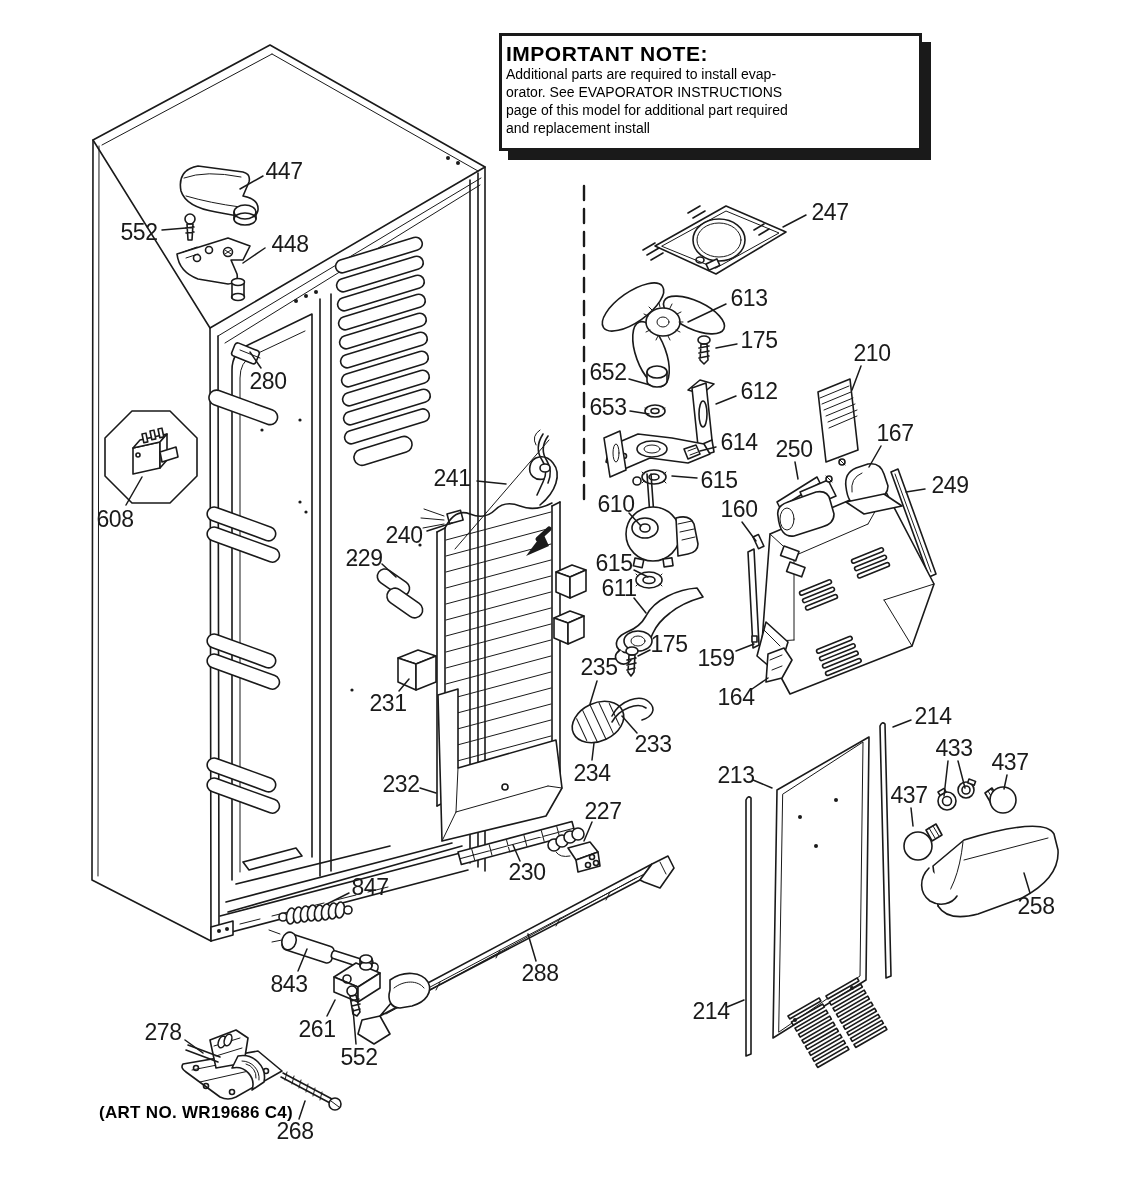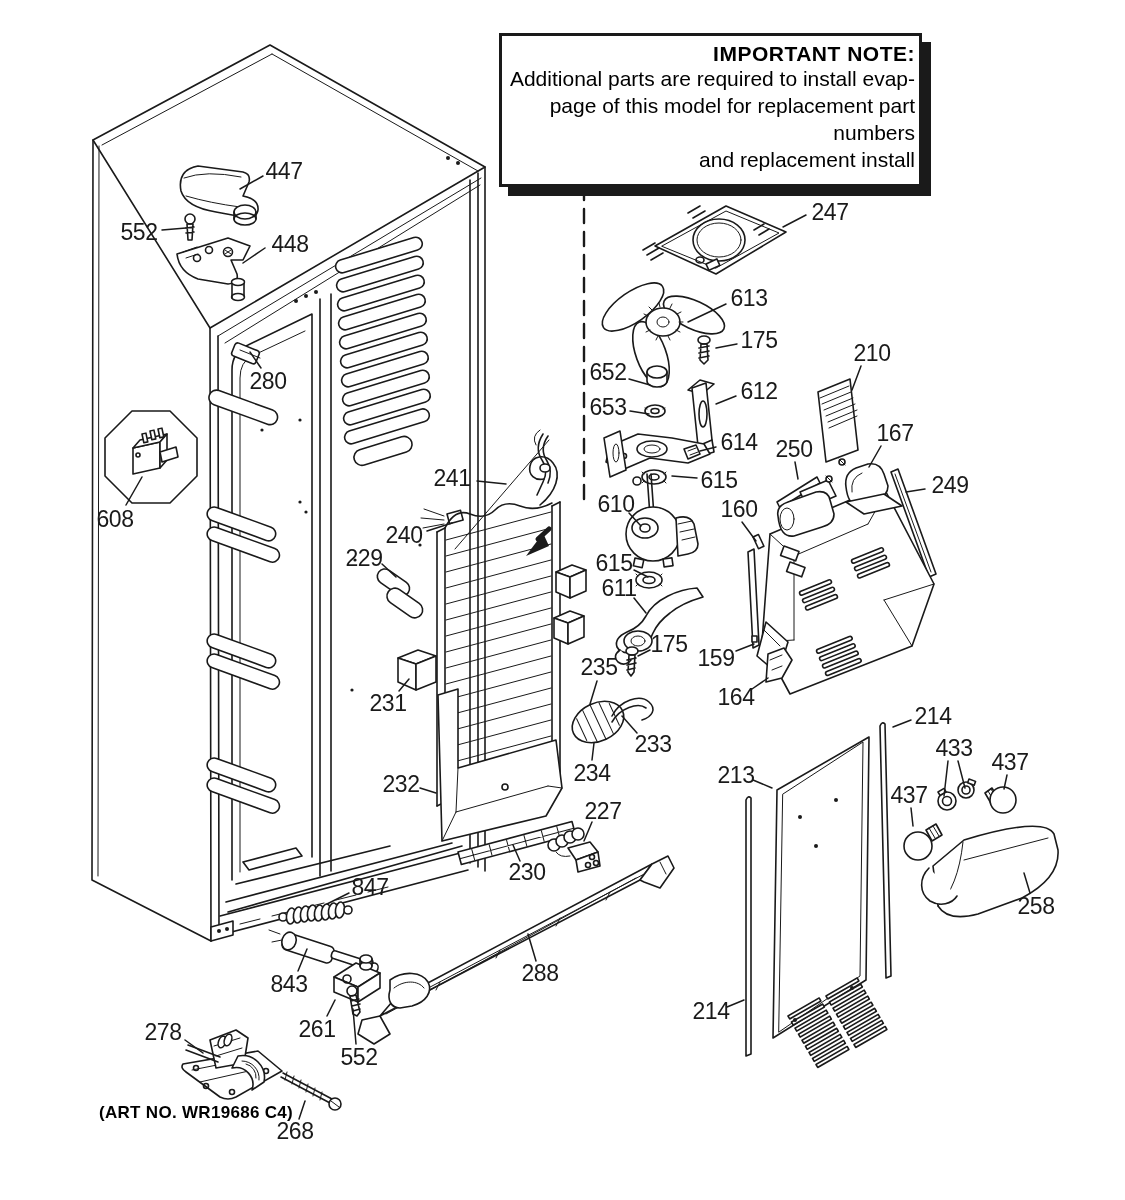--- a/index.html
+++ b/index.html
@@ -8,23 +8,23 @@
           font-family:"Liberation Sans", sans-serif;}
   svg{position:absolute;left:0;top:0;}
   svg *{stroke:var(--ink);fill:none;stroke-width:1.6;stroke-linecap:round;stroke-linejoin:round;}
   svg .f{fill:#fff;}
   svg .ink{fill:var(--ink);stroke:none;}
   svg .thin{stroke-width:1;}
   svg .dash{stroke-width:2.4;stroke-dasharray:14 9;}
   svg .dot{fill:var(--ink);stroke:none;}
   svg text{stroke:none;fill:var(--ink);font-family:"Liberation Sans",sans-serif;font-size:23px;letter-spacing:-0.5px;}
   #note-box{position:absolute;left:499px;top:33px;width:409px;background:#fff;border:3px solid var(--ink);
-            box-shadow:9px 9px 0 0 var(--ink);padding:6px 4px 10px 4px;text-align:right;z-index:5;}
+            box-shadow:9px 9px 0 0 var(--ink);padding:6px 4px 10px 4px;text-align:left;z-index:5;}
   #note-title{font-weight:bold;font-size:21px;letter-spacing:0.5px;}
-  .note-line{font-size:21px;line-height:1.28;}
+  .note-line{font-size:14px;line-height:1.28;}
   #art-no{position:absolute;left:99px;top:1103px;font-weight:bold;font-size:17px;letter-spacing:0.3px;}
 </style>
 </head>
 <body>
 
 <div id="canvas">
 
 <svg id="diagram" width="1125" height="1200" viewBox="0 0 1125 1200">
 
   <g>
@@ -551,19 +551,20 @@
         <line x1="185" y1="1040" x2="203" y2="1053" style="stroke-width:1.5"></line>
         <text x="163" y="1032" text-anchor="middle" dominant-baseline="central">278</text>
         <line x1="299" y1="1119" x2="305" y2="1101" style="stroke-width:1.5"></line>
         <text x="295" y="1131" text-anchor="middle" dominant-baseline="central">268</text>
       </g>
 </svg>
 
 <div id="note-box">
   <div id="note-title">IMPORTANT NOTE:</div>
   <div class="note-line">Additional parts are required to install evap-</div>
-  <div class="note-line">page of this model for replacement part numbers</div>
+  <div class="note-line">orator.  See EVAPORATOR INSTRUCTIONS</div>
+  <div class="note-line">page of this model for additional part required</div>
   <div class="note-line">and replacement install</div>
 </div>
 
 <div id="art-no">(ART NO. WR19686 C4)</div>
 
 </div>
 
 </body></html>

